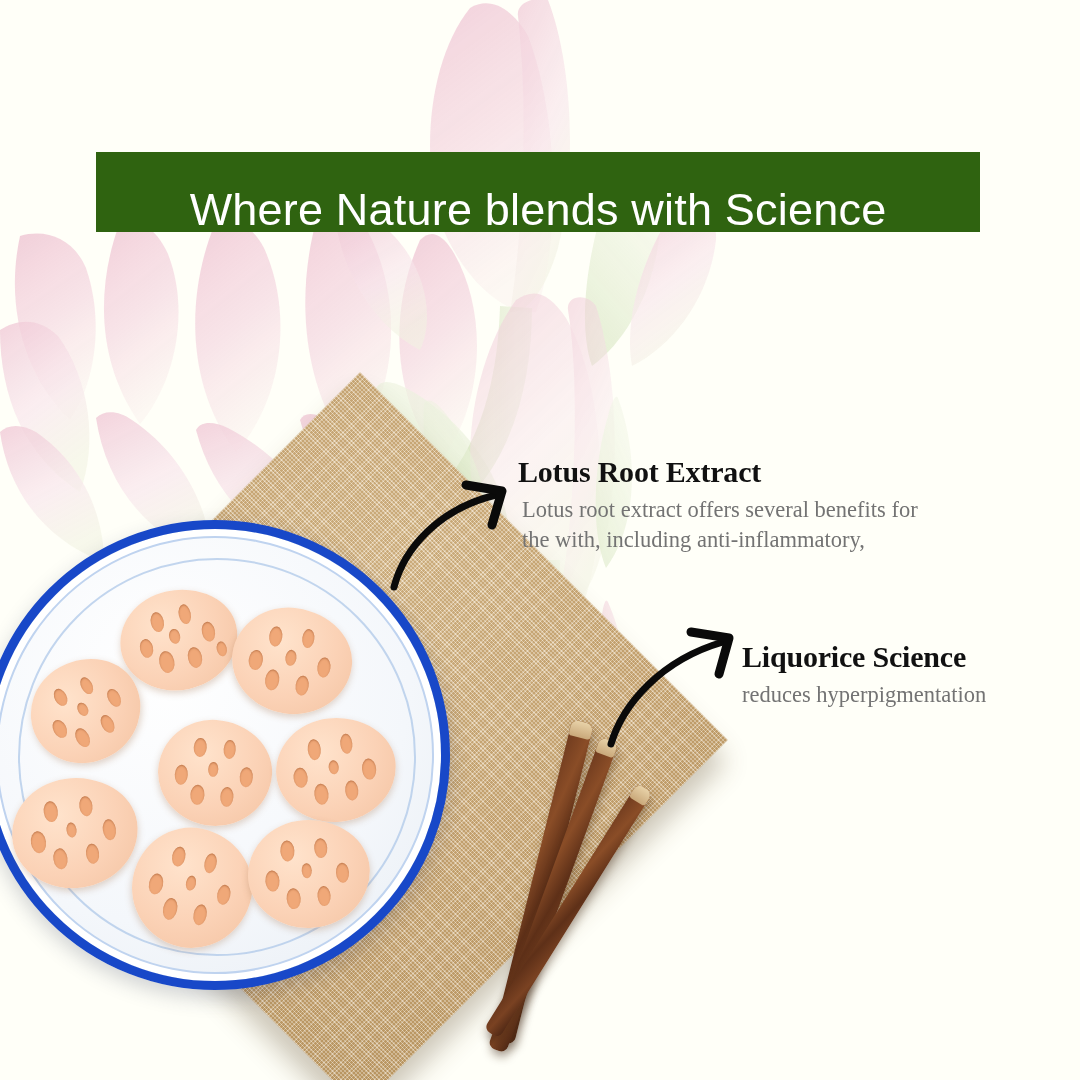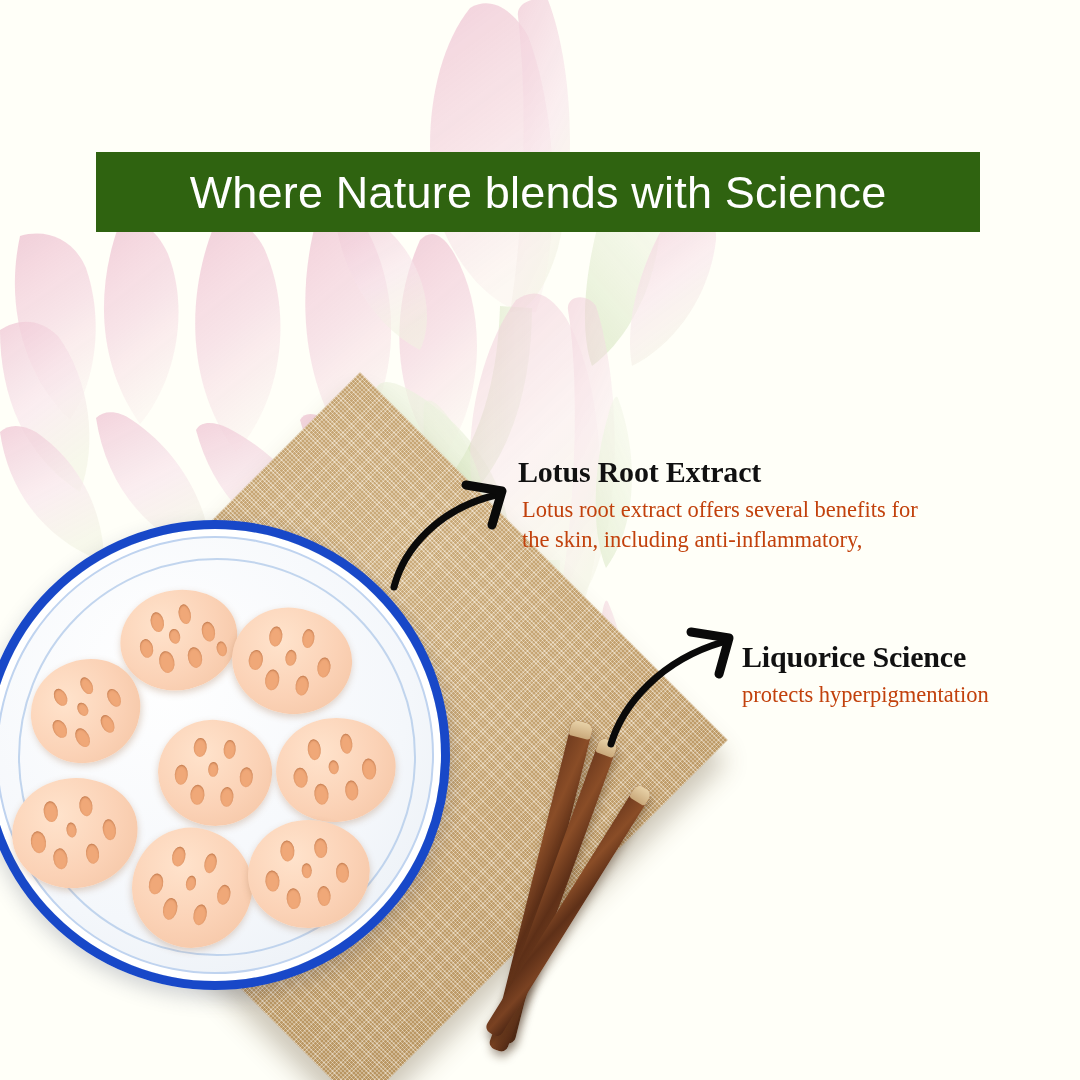--- a/index.html
+++ b/index.html
@@ -11,21 +11,21 @@
   }
   #stage{position:relative;width:1080px;height:1080px;overflow:hidden;background:#FFFFF8;}
 
   
   .lotus-layer{position:absolute;inset:0;pointer-events:none;}
 
   
   #title-banner{
     position:absolute;left:96px;top:152px;width:884px;height:80px;
     background:#2F6310;
-    display:flex;align-items:center;justify-content:center;
+    display:flex;align-items:flex-end;justify-content:center;
     z-index:40;
   }
   #title-banner .t{
     color:#FFFFFF;
     font-size:45px;
     font-weight:400;
     letter-spacing:0.2px;
     white-space:nowrap;
     line-height:1;
   }
@@ -81,21 +81,21 @@
     background:linear-gradient(180deg,#E8D2A8,#C9A87A);display:block;
   }
 
   
   .callout{position:absolute;z-index:50;font-family:Liberation Serif, serif;}
   .callout .hd{
     font-size:30px;font-weight:700;color:#111111;letter-spacing:-0.2px;line-height:1.1;
     margin:0 0 7px 0;white-space:nowrap;
   }
   .callout .bd{
-    font-size:22.5px;font-weight:400;color:#c2410c;line-height:1.33;margin:0;
+    font-size:22.5px;font-weight:400;color:#737373;line-height:1.33;margin:0;
   }
   #callout-lotus{left:518px;top:455px;}
   #callout-lotus .bd{margin-left:4px;}
   #callout-liquorice{left:742px;top:640px;}
 
   .arrow{position:absolute;z-index:45;}
   #arrow-lotus{left:380px;top:475px;}
   #arrow-liquorice{left:595px;top:620px;}
 </style>
 </head>
@@ -277,21 +277,21 @@
   <div class="arrow" id="arrow-liquorice">
     <svg width="150" height="130" viewBox="0 0 150 130" xmlns="http://www.w3.org/2000/svg">
       <path d="M16 124 C 28 84 66 40 128 22" stroke="#0A0A0A" stroke-width="7" fill="none" stroke-linecap="round"></path>
       <path d="M96 12 L 134 18 L 124 54" stroke="#0A0A0A" stroke-width="9" fill="none" stroke-linecap="round" stroke-linejoin="round"></path>
     </svg>
   </div>
 
   <div class="callout" id="callout-lotus">
     <p class="hd">Lotus Root Extract</p>
     <p class="bd">Lotus root extract offers several benefits for</p>
-    <p class="bd">the skin, including anti-inflammatory,</p>
+    <p class="bd">the with, including anti-inflammatory,</p>
   </div>
 
   <div class="callout" id="callout-liquorice">
     <p class="hd">Liquorice Science</p>
-    <p class="bd">protects hyperpigmentation</p>
+    <p class="bd">reduces hyperpigmentation</p>
   </div>
 
 </div>
 
 </body></html>

